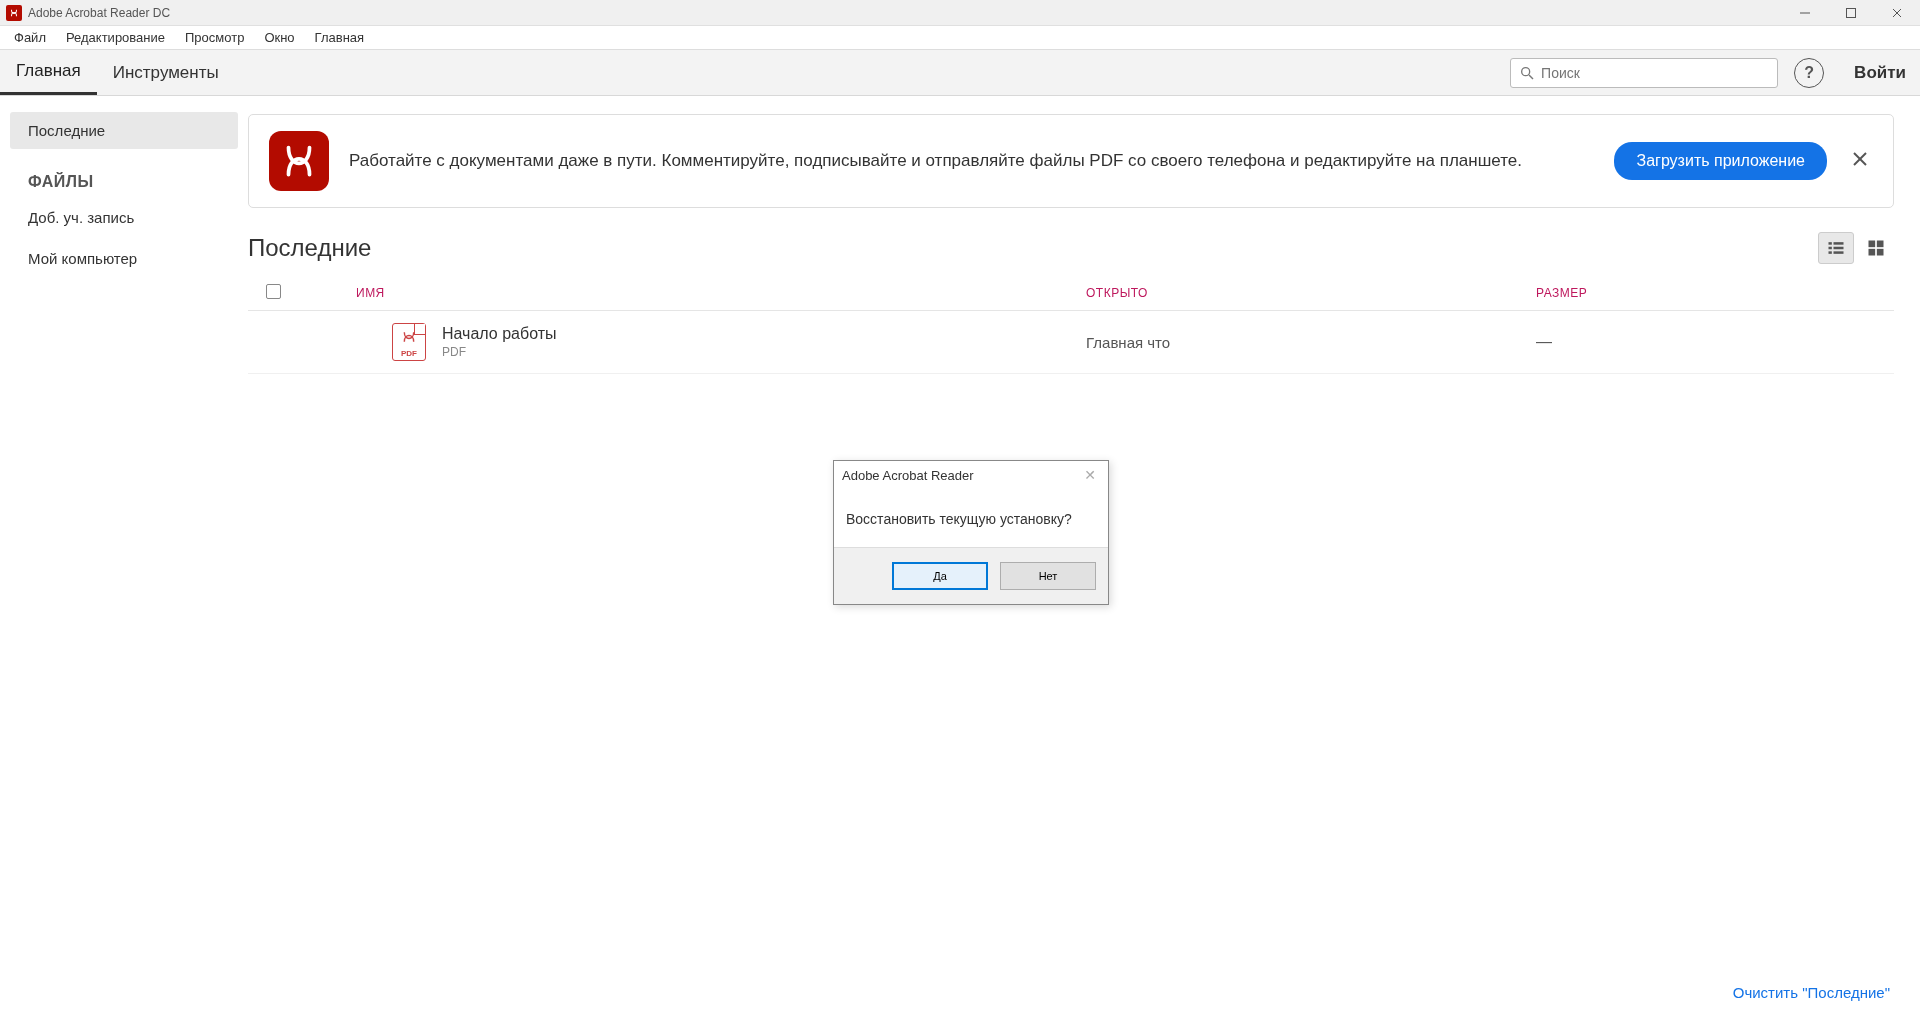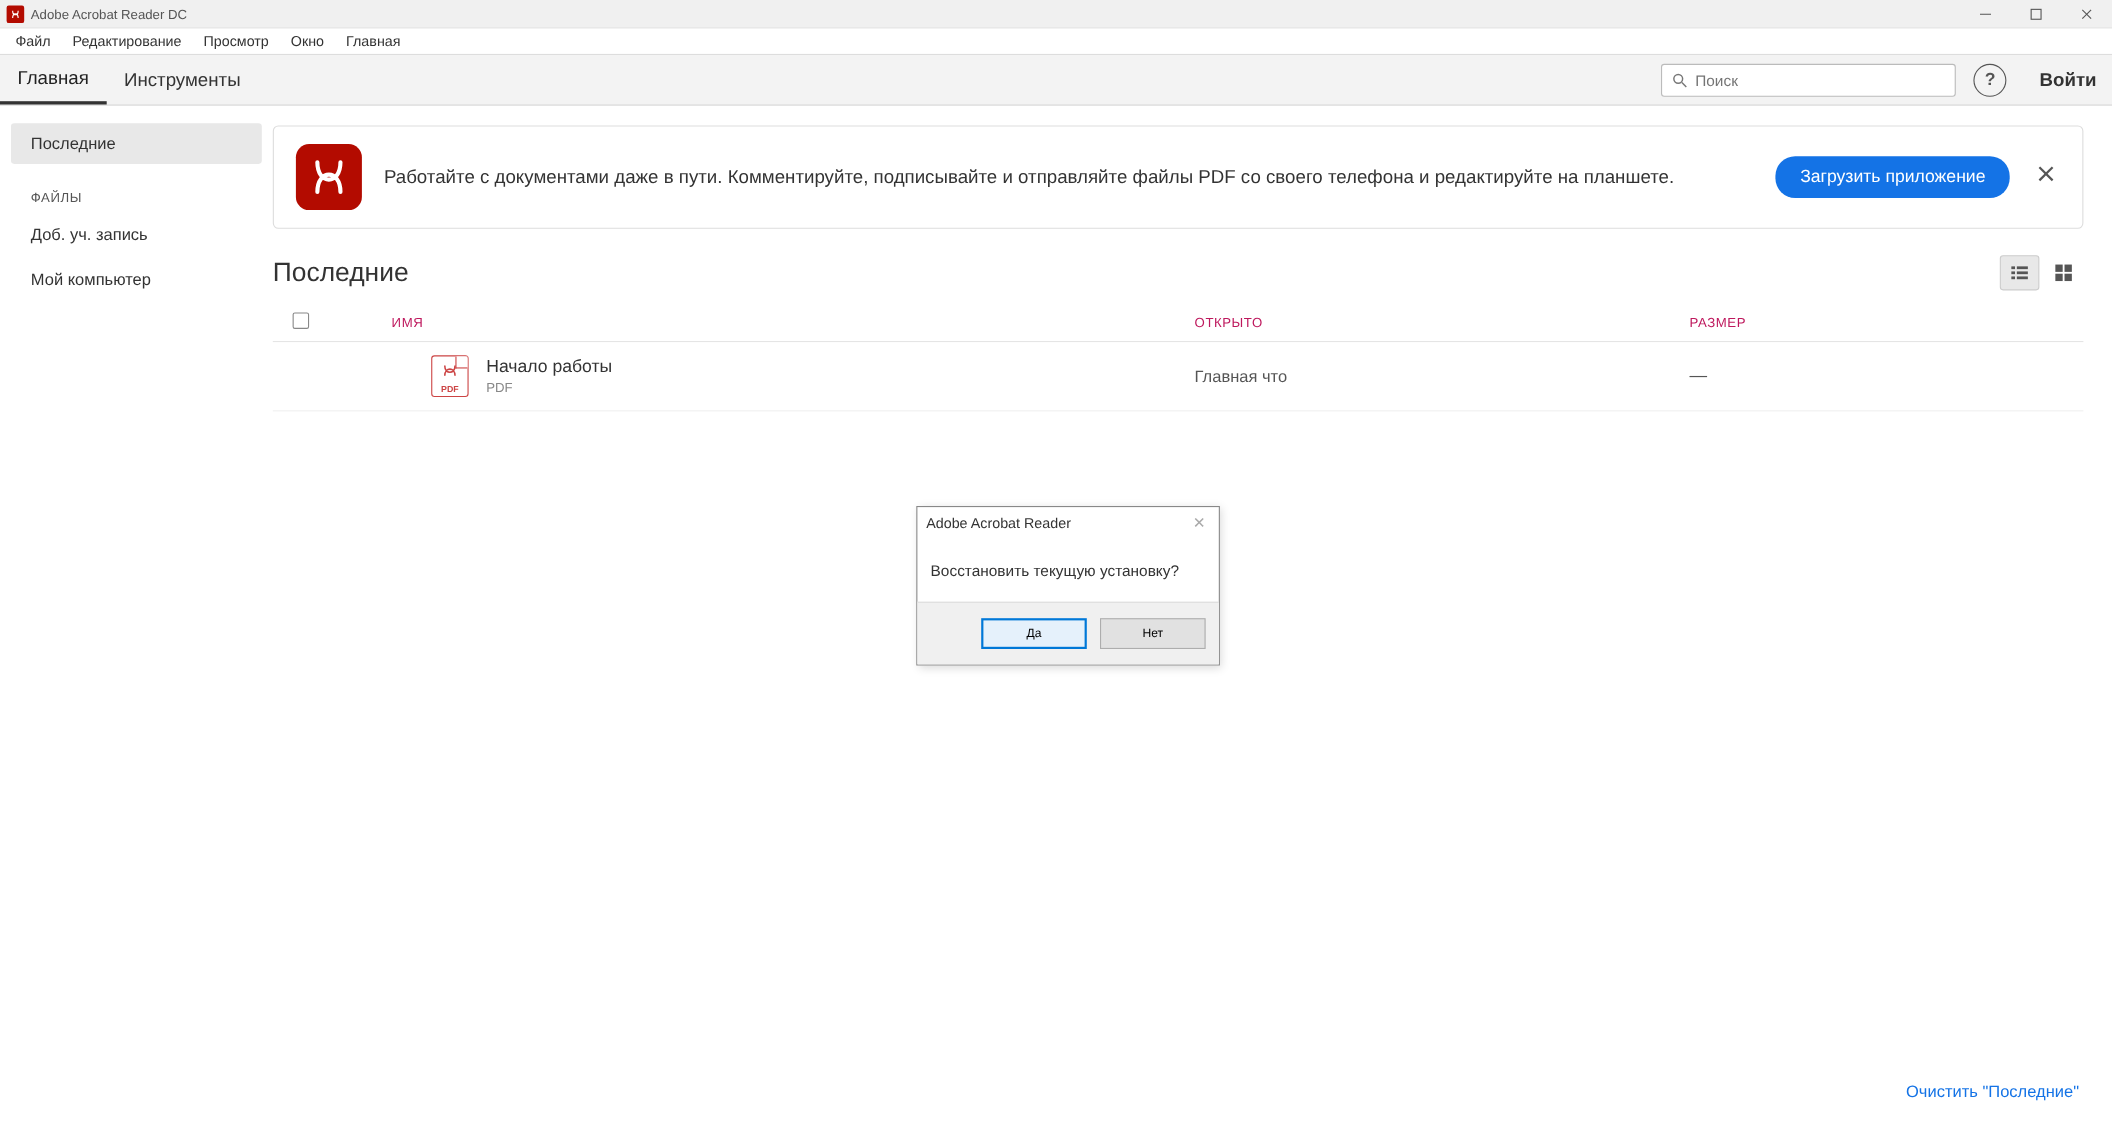--- a/index.html
+++ b/index.html
@@ -26,21 +26,21 @@
 .search-wrap svg { width: 16px; height: 16px; margin-right: 6px; fill: #777; }
 .search-wrap input { border: none; outline: none; font-size: 14px; flex: 1; background: transparent; color: #333; }
 .help-btn { width: 30px; height: 30px; border: 1.5px solid #555; border-radius: 50%; display: flex; align-items: center; justify-content: center; font-size: 16px; color: #555; margin-left: 16px; cursor: pointer; font-weight: bold; }
 .signin { font-size: 17px; font-weight: 600; color: #333; margin-left: 30px; cursor: pointer; }
 
 
 .body { display: flex; height: calc(1029px - 26px - 24px - 46px); }
 .sidebar { width: 248px; padding: 16px 0 0 0; }
 .sidebar .sb-item { padding: 10px 18px; font-size: 15px; color: #333; cursor: pointer; border-radius: 3px; margin: 0 10px 4px 10px; }
 .sidebar .sb-item.active { background: #e8e8e8; }
-.sidebar .sb-heading { font-size: 12px; color: #555; font-weight: 400; letter-spacing: 0.5px; padding: 20px 18px 8px 28px; text-transform: uppercase; }
+.sidebar .sb-heading { font-size: 16px; color: #555; font-weight: 700; letter-spacing: 0.5px; padding: 20px 18px 8px 28px; text-transform: uppercase; }
 
 .main { flex: 1; padding: 18px 26px 0 0; position: relative; }
 
 
 .banner { border: 1px solid #ddd; border-radius: 5px; padding: 16px 20px; display: flex; align-items: center; margin-bottom: 24px; }
 .banner .b-icon { width: 60px; height: 60px; background: #b30b00; border-radius: 12px; display: flex; align-items: center; justify-content: center; margin-right: 20px; flex-shrink: 0; }
 .banner .b-icon svg { width: 36px; height: 36px; }
 .banner .b-text { font-size: 17px; color: #333; line-height: 1.5; flex: 1; }
 .banner .b-btn { background: #1473e6; color: #fff; border: none; border-radius: 18px; padding: 10px 22px; font-size: 16px; cursor: pointer; margin-left: 20px; }
 .banner .b-close { margin-left: 20px; cursor: pointer; color: #555; font-size: 20px; padding: 4px; }

